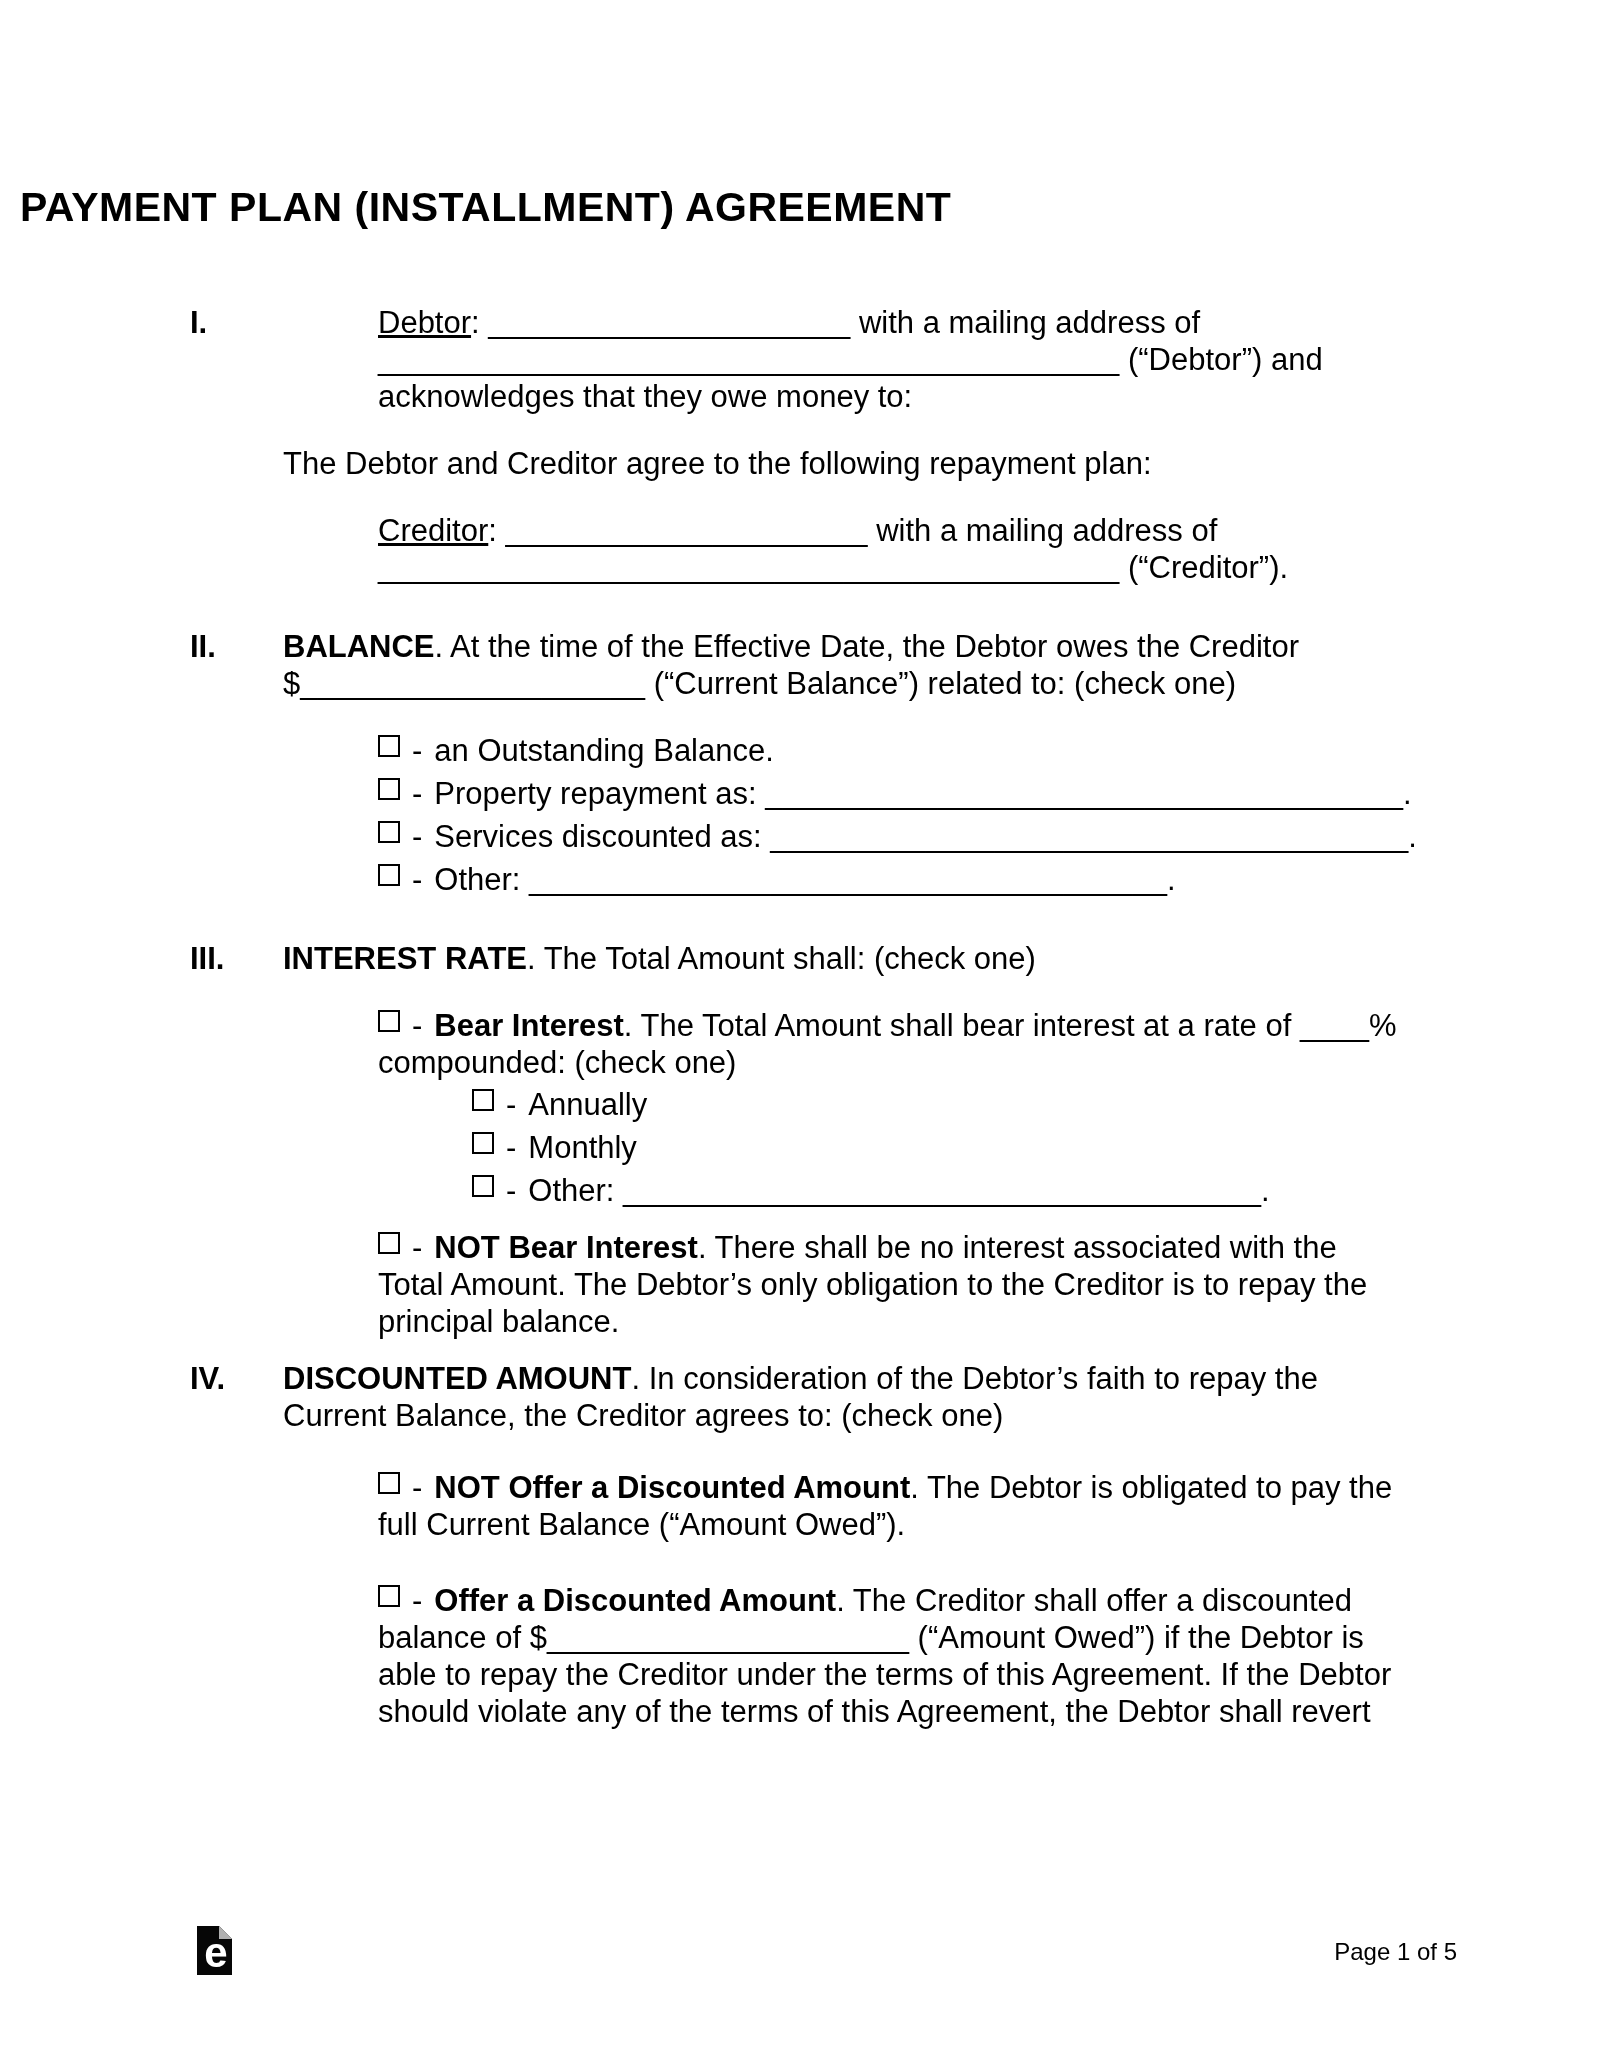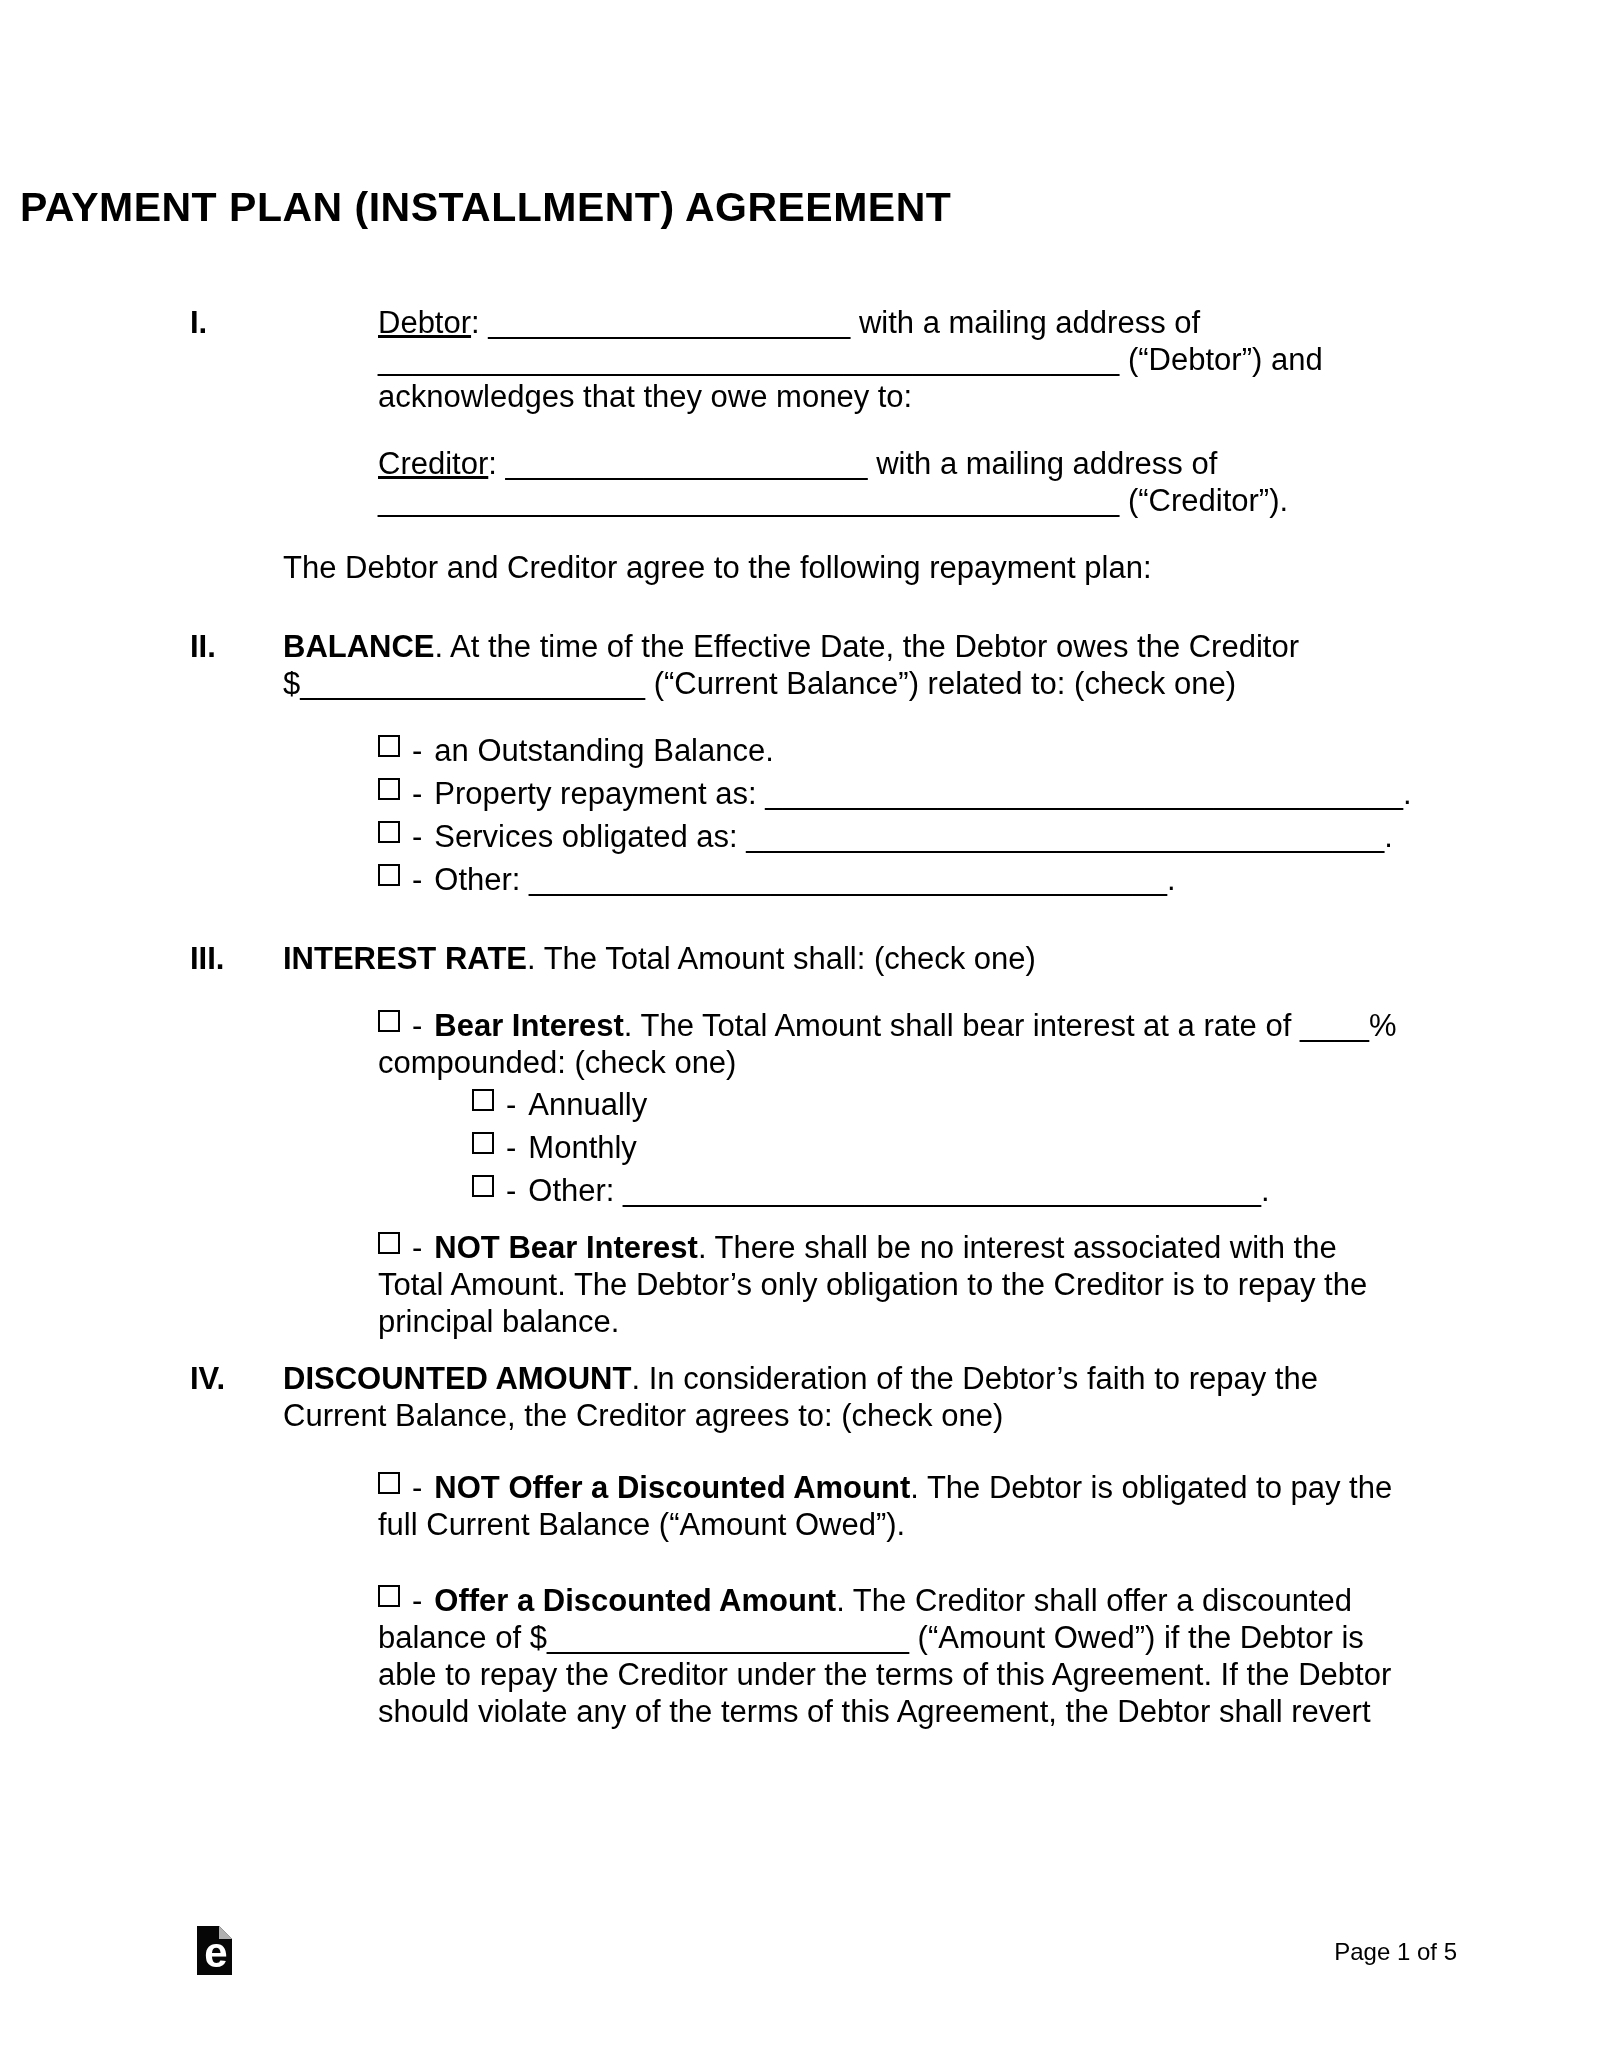--- a/index.html
+++ b/index.html
@@ -87,35 +87,35 @@
 
   <div class="doc">
 
     <section class="sec">
       <span class="num">I.</span>
 
       <div class="para pre ind1 mt30"><span class="u">Debtor</span><span>: _____________________ with a mailing address of
 ___________________________________________ (“Debtor”) and
 acknowledges that they owe money to:</span></div>
 
+      <div class="para mt30">The Debtor and Creditor agree to the following repayment plan:</div>
+
       <div class="para pre ind1 mt30"><span class="u">Creditor</span><span>: _____________________ with a mailing address of
 ___________________________________________ (“Creditor”).</span></div>
-
-      <div class="para mt30">The Debtor and Creditor agree to the following repayment plan:</div>
     </section>
 
     <section class="sec mt42">
       <span class="num">II.</span>
       <div class="para pre"><span class="b">BALANCE</span><span>. At the time of the Effective Date, the Debtor owes the Creditor
 $____________________ (“Current Balance”) related to: (check one)</span></div>
 
       <div class="ind1 mt30">
         <div class="cb-item"><span class="cbox"></span><span class="dash">-</span><span>an Outstanding Balance.</span></div>
         <div class="cb-item"><span class="cbox"></span><span class="dash">-</span><span>Property repayment as: _____________________________________.</span></div>
-        <div class="cb-item"><span class="cbox"></span><span class="dash">-</span><span>Services obligated as: _____________________________________.</span></div>
+        <div class="cb-item"><span class="cbox"></span><span class="dash">-</span><span>Services discounted as: _____________________________________.</span></div>
         <div class="cb-item"><span class="cbox"></span><span class="dash">-</span><span>Other: _____________________________________.</span></div>
       </div>
     </section>
 
     <section class="sec mt42">
       <span class="num">III.</span>
       <div class="para pre"><span class="b">INTEREST RATE</span><span>. The Total Amount shall: (check one)</span></div>
 
       <div class="para pre ind1 mt30"><span class="cbox"></span><span class="dash">-</span><span class="b">Bear Interest</span><span>. The Total Amount shall bear interest at a rate of ____%
 compounded: (check one)</span></div>

